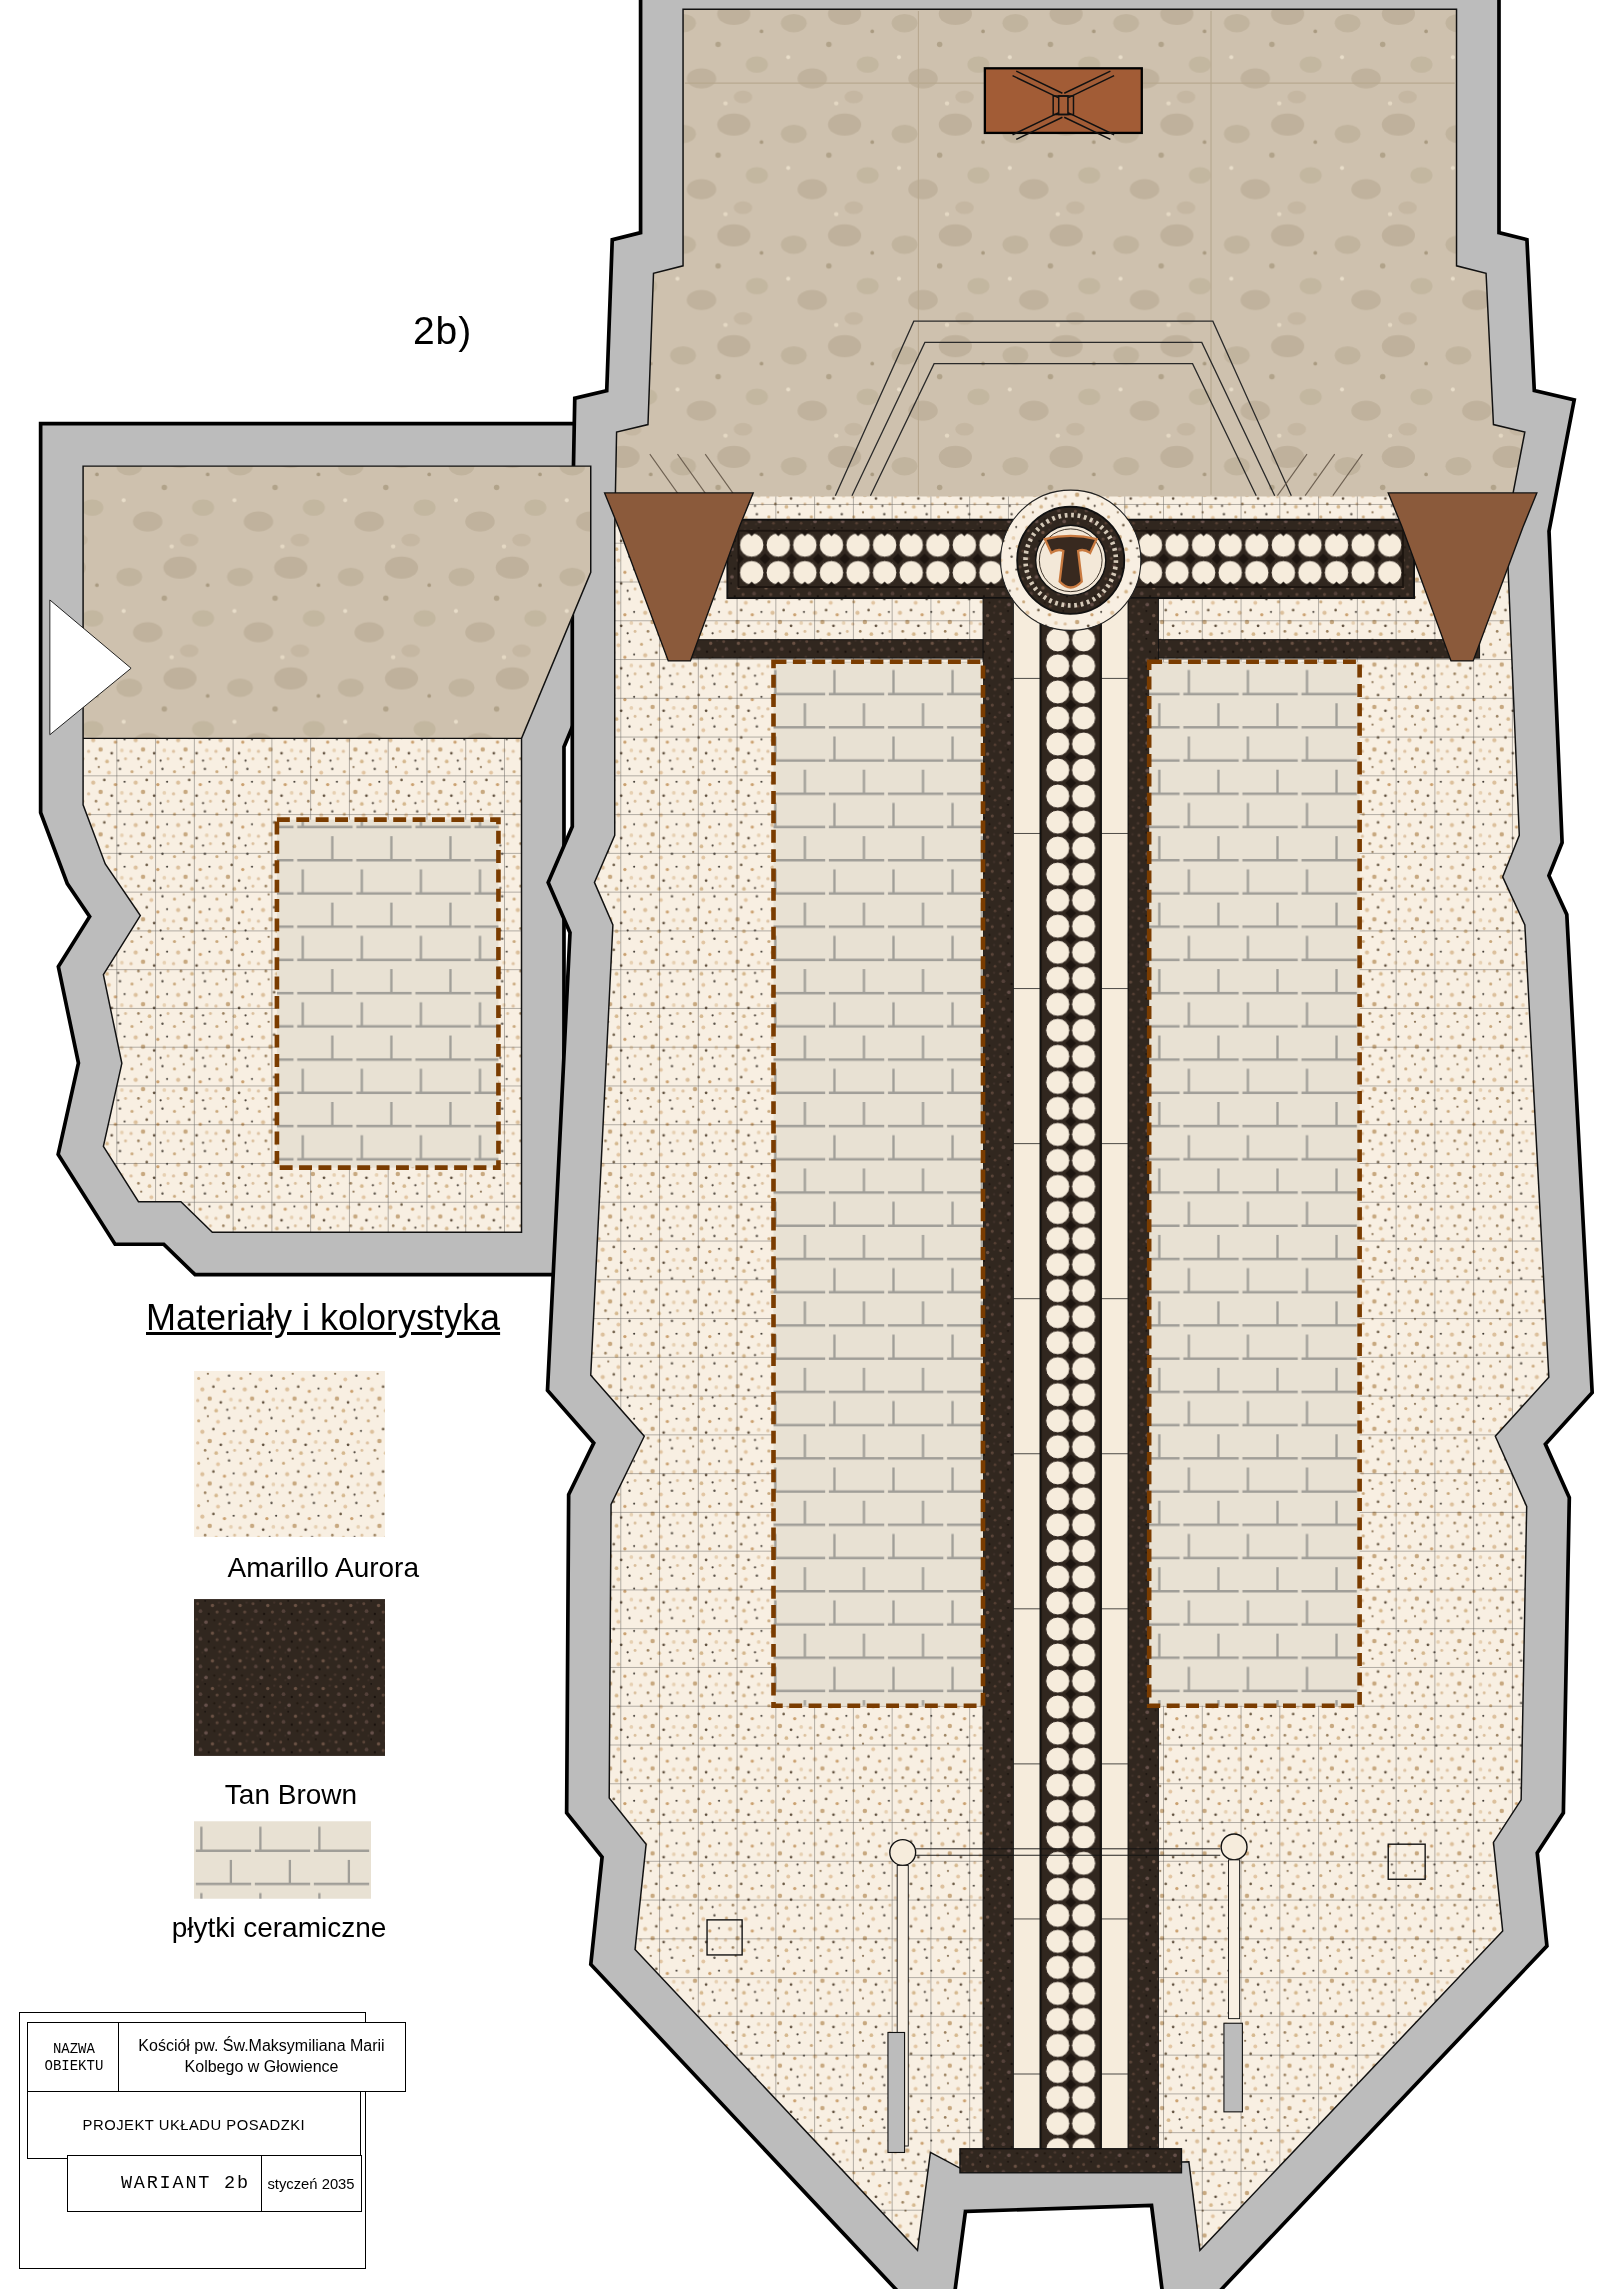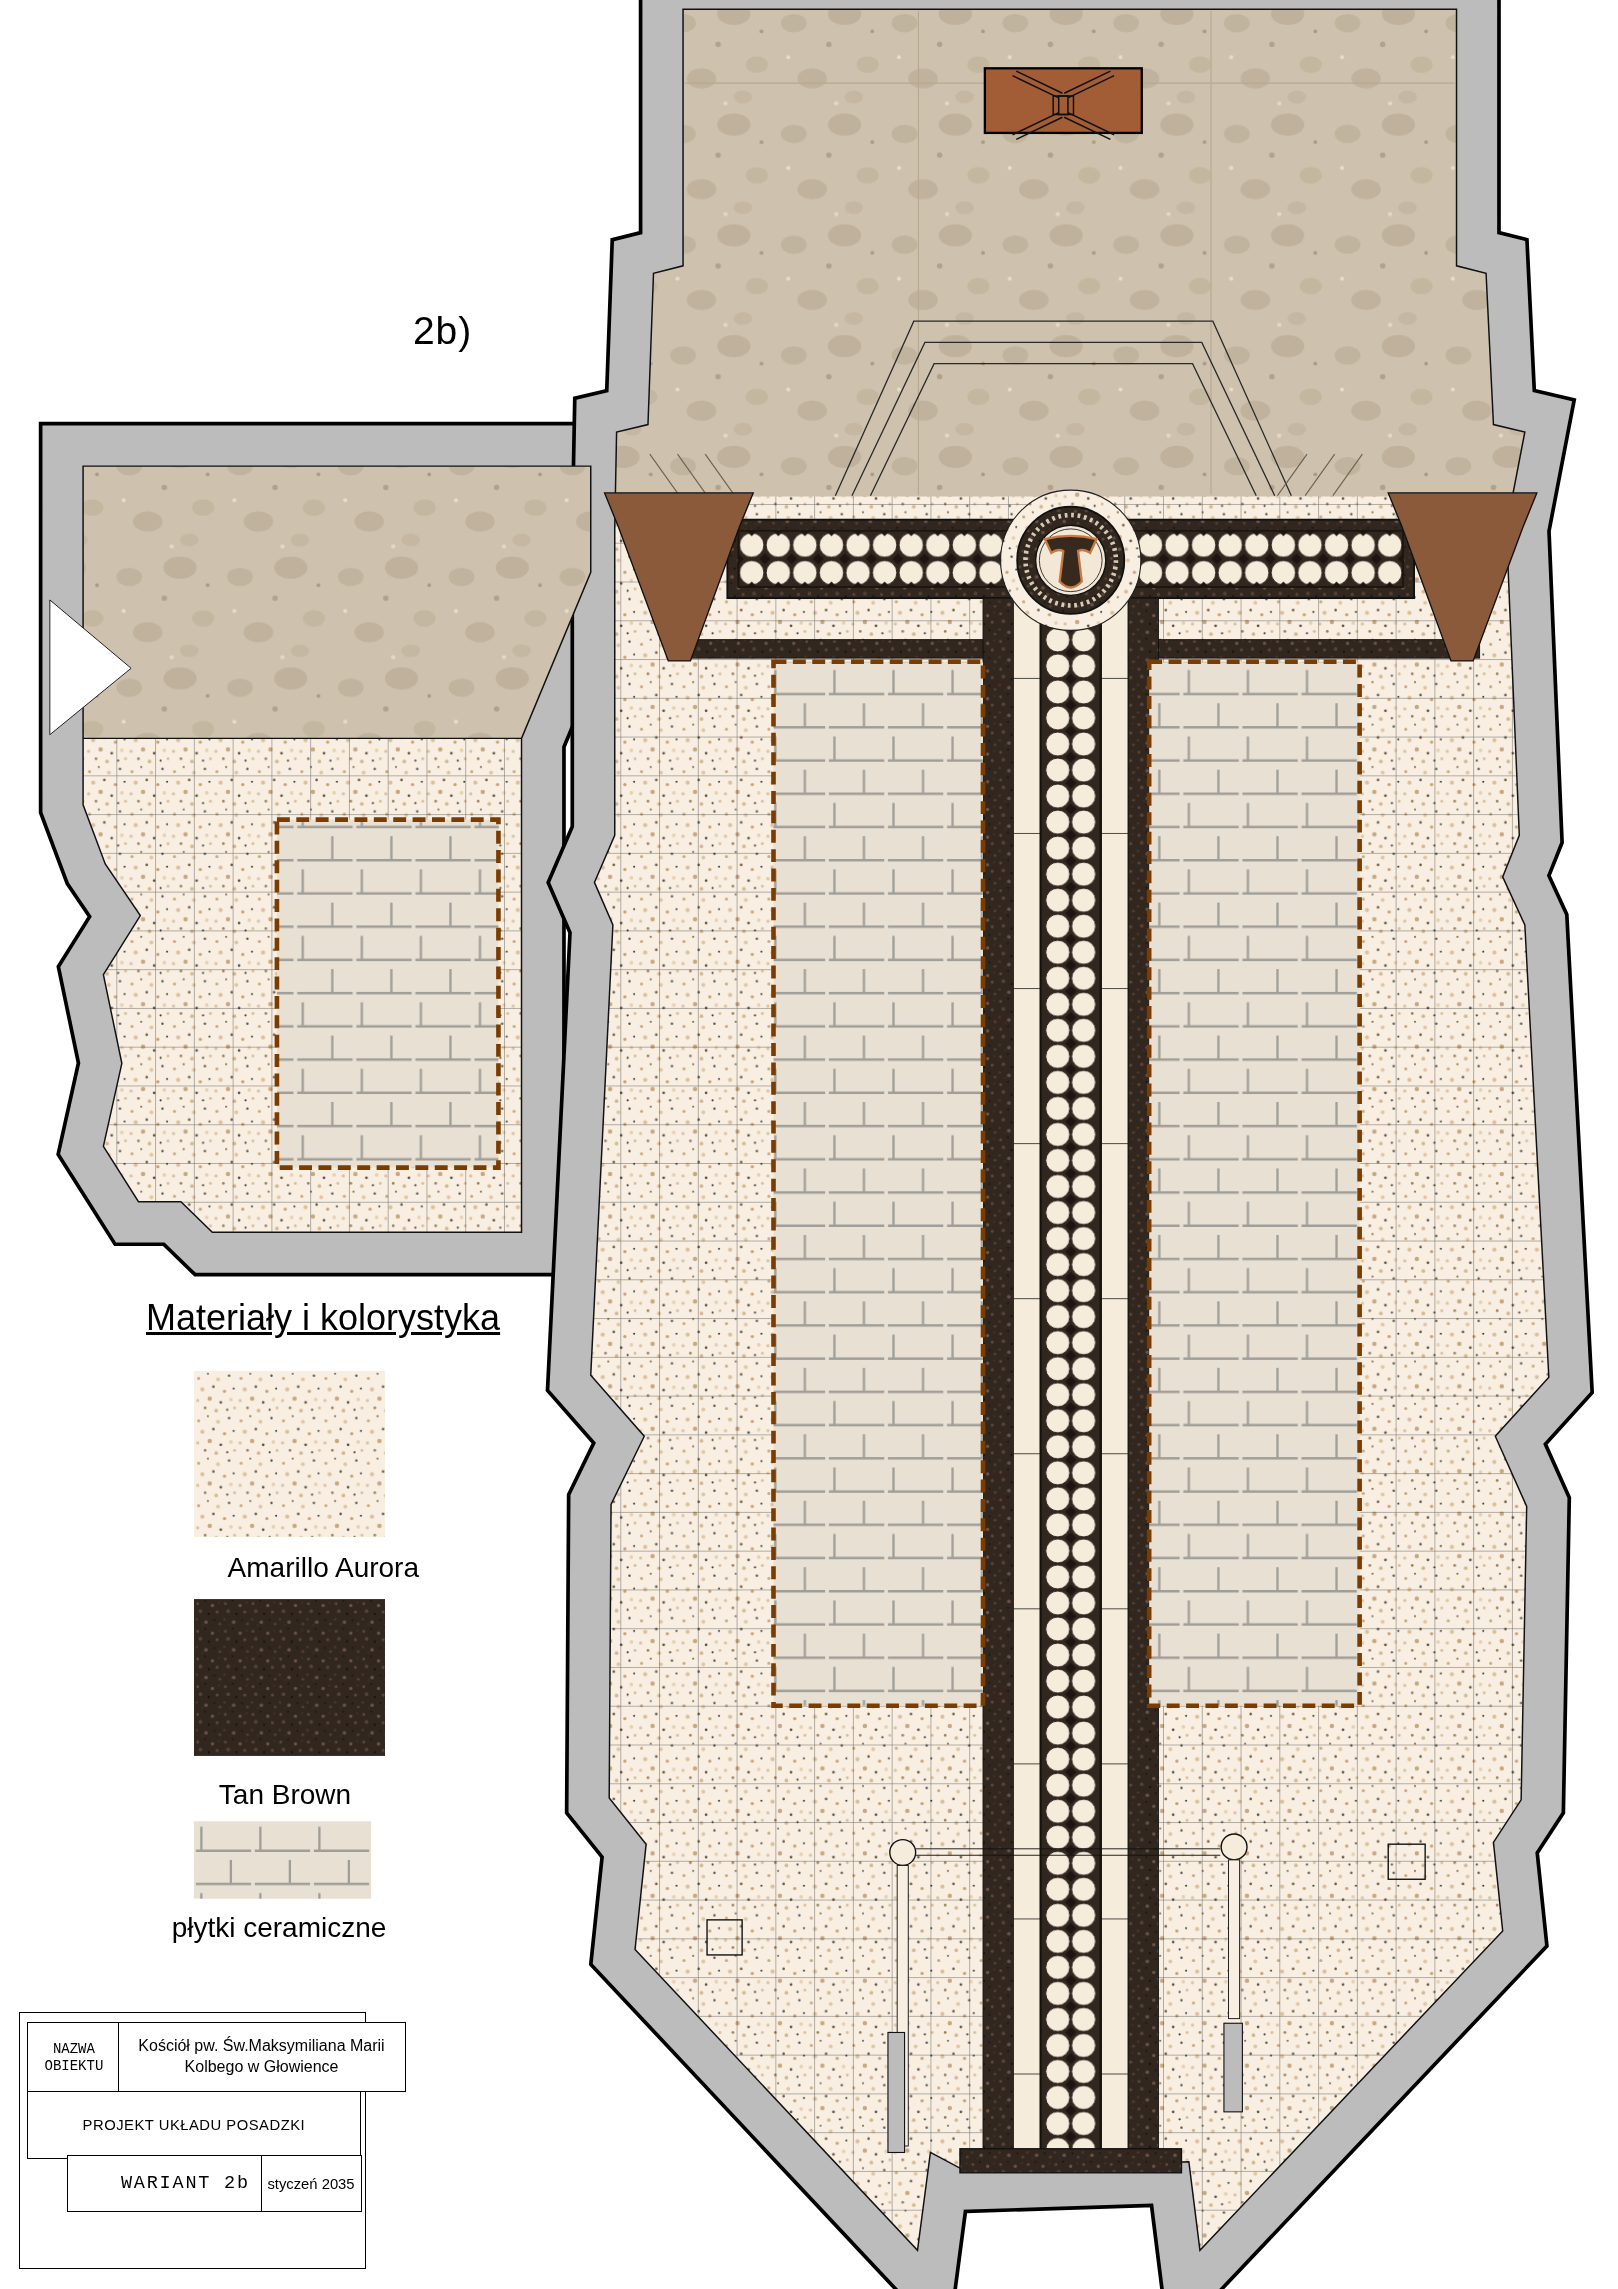--- a/index.html
+++ b/index.html
@@ -216,21 +216,21 @@
 <div class="legend-title">Materiały i kolorystyka</div>
 
 <svg class="legend-swatch" style="left:194px;top:1371px;" width="191" height="166" viewBox="0 0 207 180">
   <rect width="207" height="180" fill="url(#patGranite)"></rect>
 </svg>
 <div class="legend-label" style="left:161px;top:1552px;text-align:right;">Amarillo Aurora</div>
 
 <svg class="legend-swatch" style="left:194px;top:1599px;" width="191" height="157" viewBox="0 0 207 170">
   <rect width="207" height="170" fill="url(#patTan)"></rect>
 </svg>
-<div class="legend-label" style="left:156px;top:1779px;">Tan Brown</div>
+<div class="legend-label" style="left:162px;top:1779px;">Tan Brown</div>
 
 <svg class="legend-swatch" style="left:194px;top:1821px;" width="177" height="78" viewBox="0 0 192 84">
   <rect width="192" height="84" fill="url(#patCeramic)"></rect>
 </svg>
 <div class="legend-label" style="left:150px;top:1912px;">płytki ceramiczne</div>
 
 <div class="tblock">
   <div class="tcell tc-objlabel">NAZWA OBIEKTU</div>
   <div class="tcell tc-objname">Kościół pw. Św.Maksymiliana Marii Kolbego w Głowience</div>
   <div class="tcell tc-project">PROJEKT UKŁADU POSADZKI</div>

